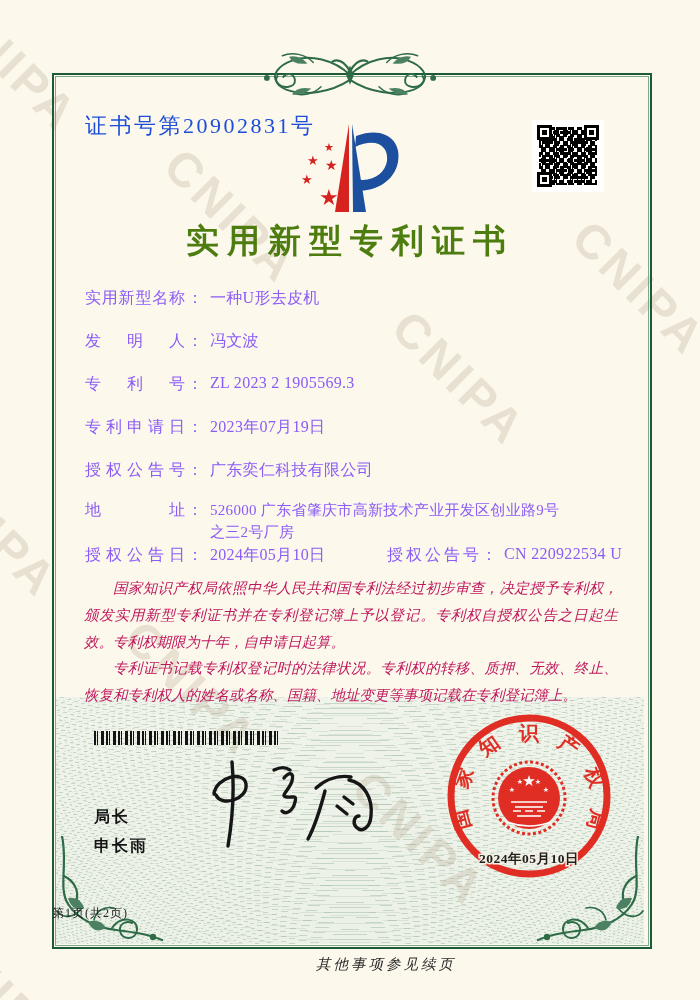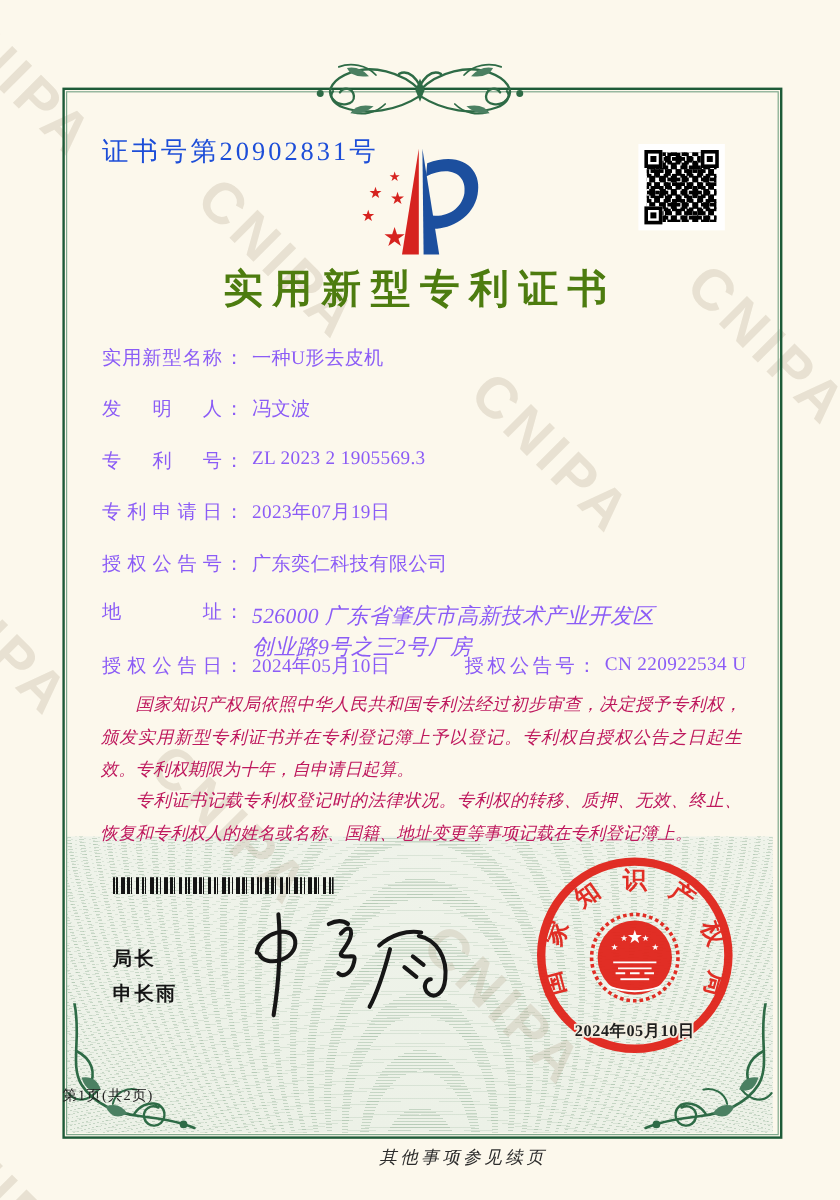--- a/index.html
+++ b/index.html
@@ -44,41 +44,41 @@
   .f-tl{left:5px;top:5px}.f-tr{right:5px;top:5px}.f-bl{left:5px;bottom:5px}
   .doc-title{
     position:absolute;z-index:4;left:0;top:219px;width:100%;text-align:center;
     font-size:33px;font-weight:bold;letter-spacing:8px;color:#4d7c0f;
   }
   
   .frow{position:absolute;z-index:4;left:85px;width:540px;font-size:16px;color:#8b5cf6;}
   .flabel{display:inline-block;width:100px;text-align:justify;text-align-last:justify;vertical-align:top;}
   .fcolon{display:inline-block;margin:0 7px 0 2px;vertical-align:top;}
   .fvalue{display:inline-block;vertical-align:top;letter-spacing:0.3px;}
-  .fvalue.wrap{width:352px;line-height:1.45;font-size:18px;font-style:italic;}
+  .fvalue.wrap{width:352px;line-height:1.45;font-size:15px;}
   .fpair2{position:absolute;left:265px;top:0;}
   .fpair2 .flabel{width:92px;margin-left:37px;}
   
   .body-text{
     position:absolute;z-index:4;left:84px;top:575px;width:534px;
     font-size:14.5px;line-height:1.85;text-align:justify;color:#be185d;
     font-style:italic;
   }
   .body-text p{margin:0;text-indent:2em;}
   
   .barcode{position:absolute;z-index:4;left:94px;top:731px;width:184px;height:14px;
     background:repeating-linear-gradient(90deg,
       #141414 0 2px, rgba(0,0,0,0) 2px 3px,
       #141414 3px 4px, rgba(0,0,0,0) 4px 7px,
       #141414 7px 10px, rgba(0,0,0,0) 10px 12px);
   }
   .director-title,.director-name{
     position:absolute;z-index:4;left:94px;
     font-family:"Liberation Sans","DejaVu Sans",sans-serif;
-    font-size:16px;font-weight:600;color:#151515;letter-spacing:2px;
+    font-size:16px;font-weight:600;color:#151515;letter-spacing:2px;margin-top:18px;
   }
   .director-title{top:789px;}
   .director-name{top:818px;}
   .signature{position:absolute;z-index:4;left:192px;top:750px;width:190px;height:100px;}
   
   .seal{position:absolute;z-index:5;left:443px;top:710px;width:172px;height:172px;opacity:0.95;}
   
   .page-info{position:absolute;z-index:4;left:52px;top:905px;width:596px;text-align:left;
     font-size:12px;color:#222;letter-spacing:1px;}
   .continuation{position:absolute;z-index:4;left:0;top:955px;width:100%;text-align:center;

